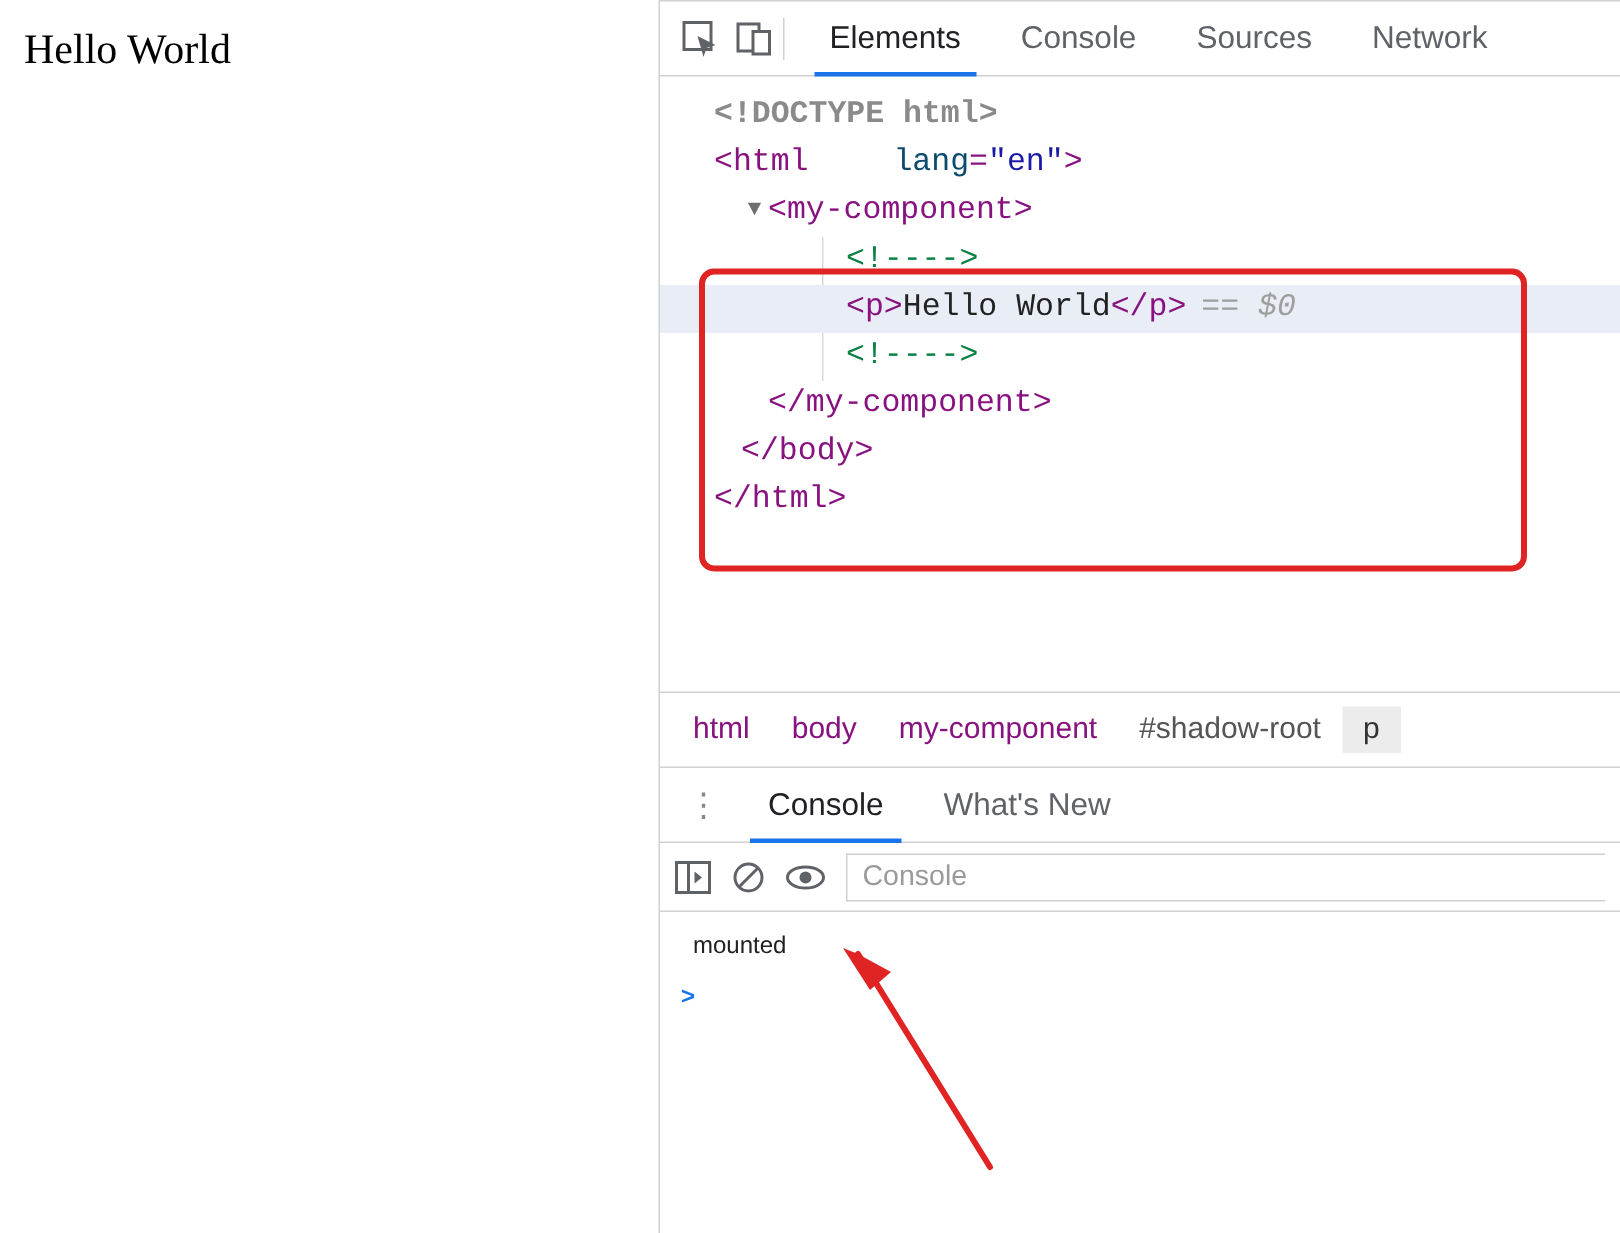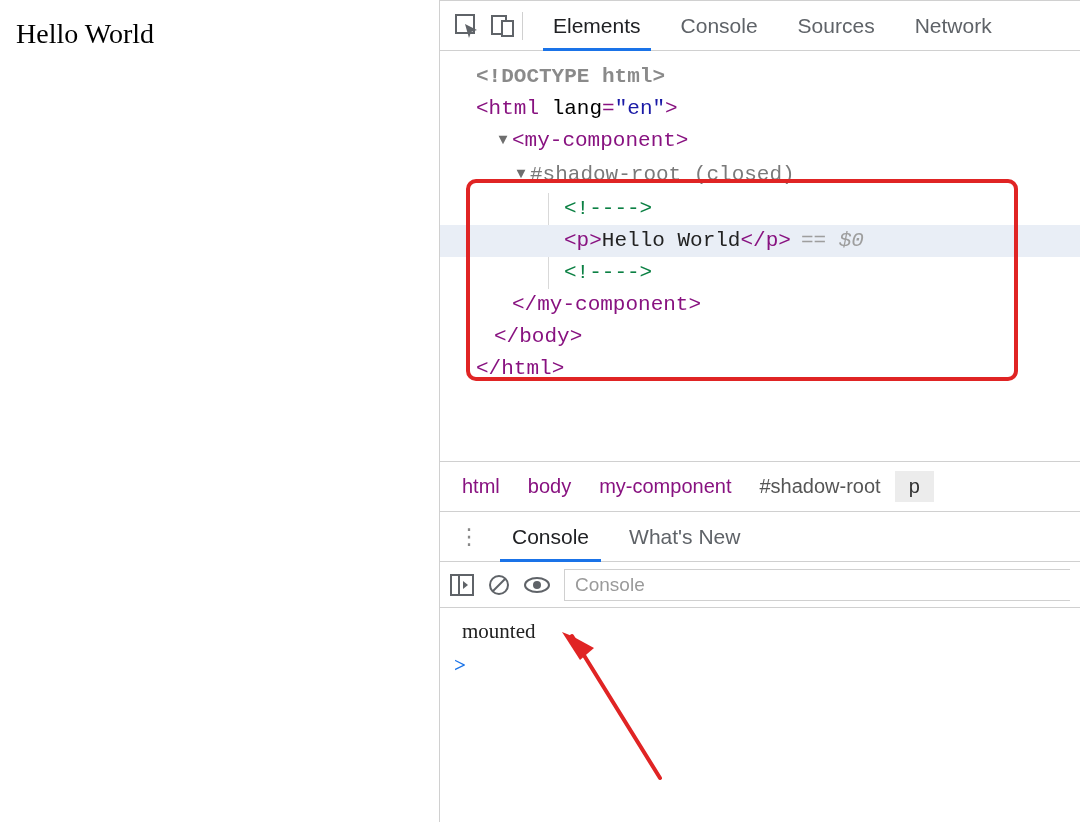--- a/index.html
+++ b/index.html
@@ -70,21 +70,21 @@
   .row { white-space:nowrap; padding-left:18px; position:relative; }
   .caret {
     display:inline-block; width:18px; text-align:center;
     color:#6e6e6e; user-select:none; cursor:pointer;
     font-size:15px; transform:translateY(-2px);
   }
   .nocaret { display:inline-block; width:18px; }
 
   .t-punc   { color:#881280; }   
   .t-tag    { color:#881280; }
-  .t-attr   { color:#000000; }
+  .t-attr   { color:#0c4a6e;margin-left:44px; }
   .t-val    { color:#1a1aa6; }
   .t-doctype{ color:#8a8a8a;font-weight:bold; }
   .t-comment{ color:#0b8043; }
   .t-shadow { color:#7a7a7a; }
   .t-text   { color:#222; }
 
   .eqsel { color:#9e9e9e; font-style:italic; margin-left:10px; }
   .eqsel .dollar{ font-style:italic; }
 
   .selected-row {
@@ -148,22 +148,22 @@
     display:flex; align-items:center; justify-content:space-between;
     padding:0 10px; color:#444;
   }
   .filter {
     flex:1; height:32px; border:1px solid #d0d0d0; border-right:none;
     padding:2px 10px; color:#9a9a9a; display:flex; align-items:center; font-size:19px;
   }
 
   .console-body {
     flex:1;
-    font-family: Liberation Serif, serif;
-    font-size:21px; line-height:34px;
+    font-family: Liberation Sans, sans-serif;
+    font-size:16px; line-height:34px;
     padding:6px 12px;
     position:relative;
   }
   .logline { color:#222; padding-left:10px;}
   .prompt { color:#1a73e8; font-weight:700; padding-left:2px; }
 
   
   .arrow {
     position:absolute; pointer-events:none;
   }
@@ -210,23 +210,20 @@
       <div class="row ind1">
         <span class="nocaret"></span><span class="t-punc">&lt;</span><span class="t-tag">html</span><span> </span><span class="t-attr">lang</span><span class="t-punc">=</span><span class="t-val">"en"</span><span class="t-punc">&gt;</span>
       </div>
 
 
 
       <div class="row ind3">
         <span class="caret">▼</span><span class="t-punc">&lt;</span><span class="t-tag">my-component</span><span class="t-punc">&gt;</span>
       </div>
 
-      <div class="row ind4">
-        <span class="caret">▼</span><span class="t-shadow">#shadow-root (closed)</span>
-      </div>
 
       <div style="position:relative;">
         <span class="guide" style="left:108px; top:0; height:96px;"></span>
 
         <div class="row ind6">
           <span class="t-comment">&lt;!----&gt;</span>
         </div>
 
         <div class="row ind6 selected-row" style="margin-left:-60px; padding-left:184px;">
           

